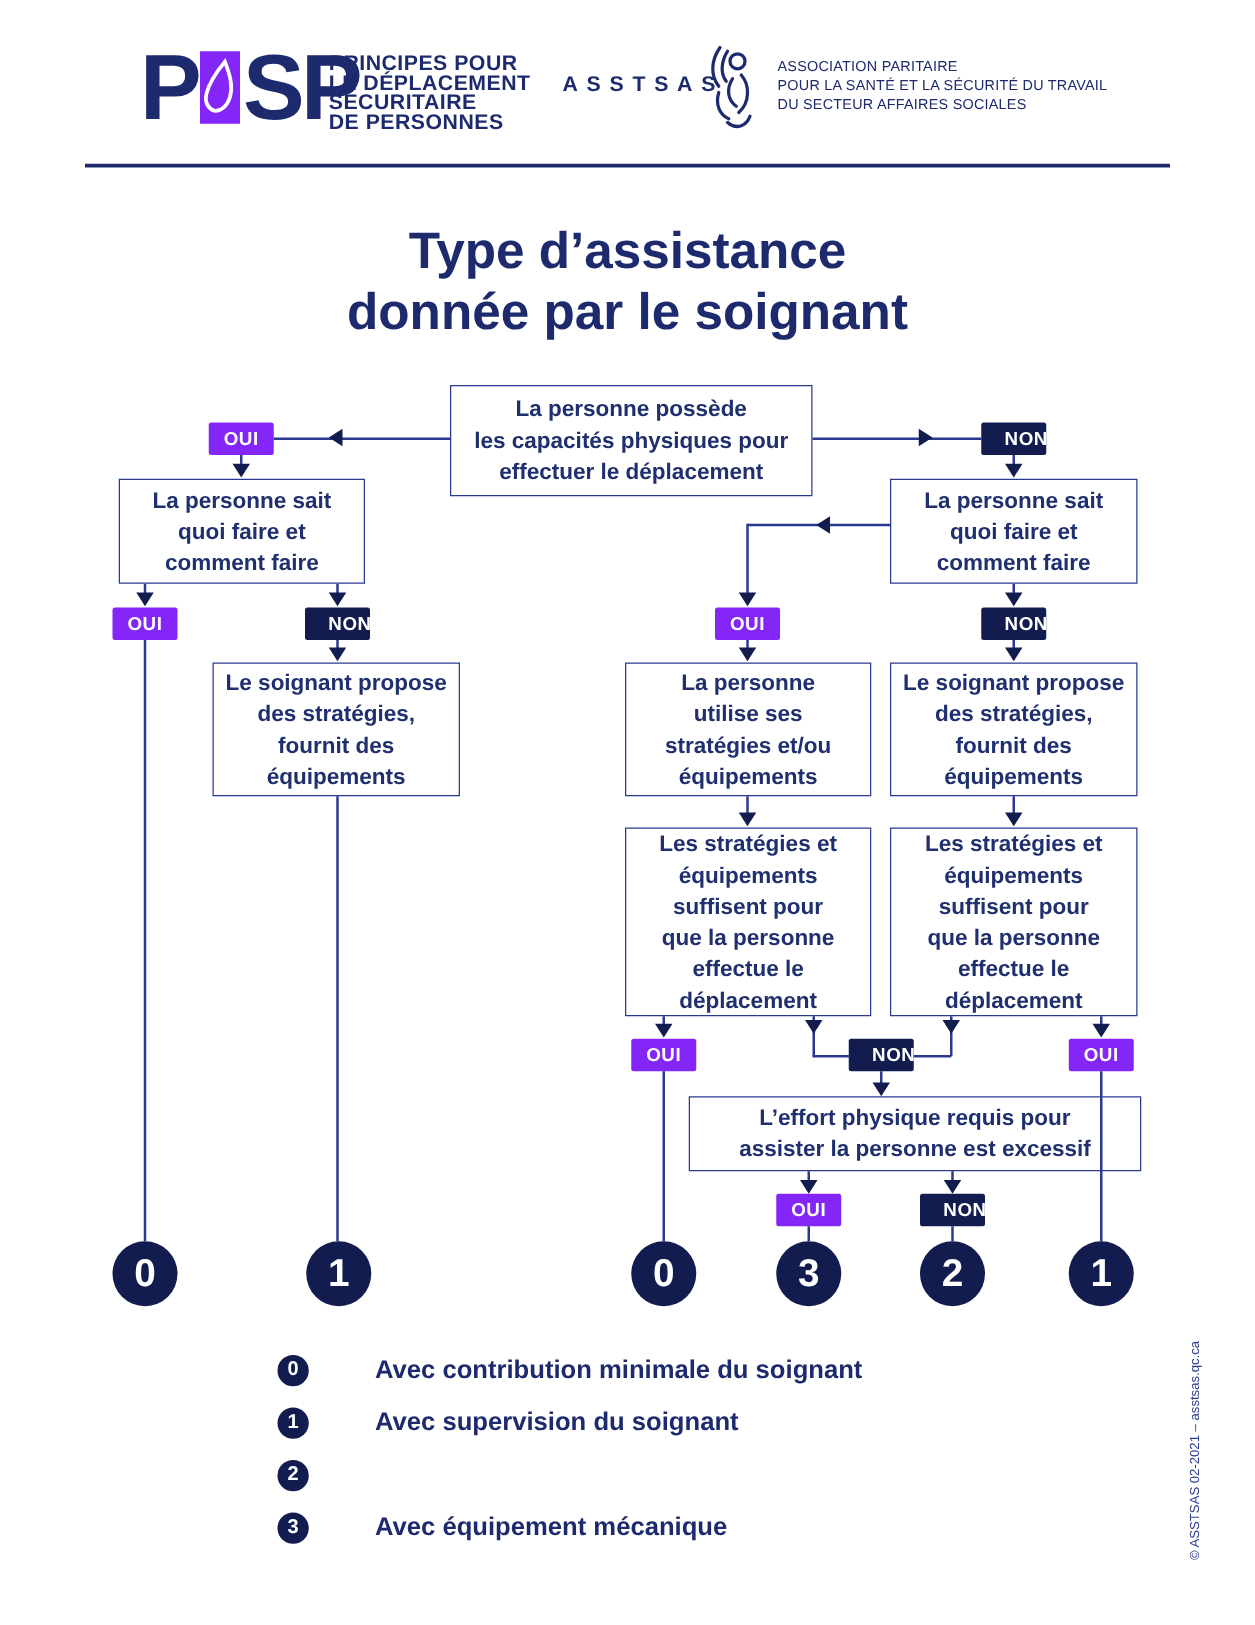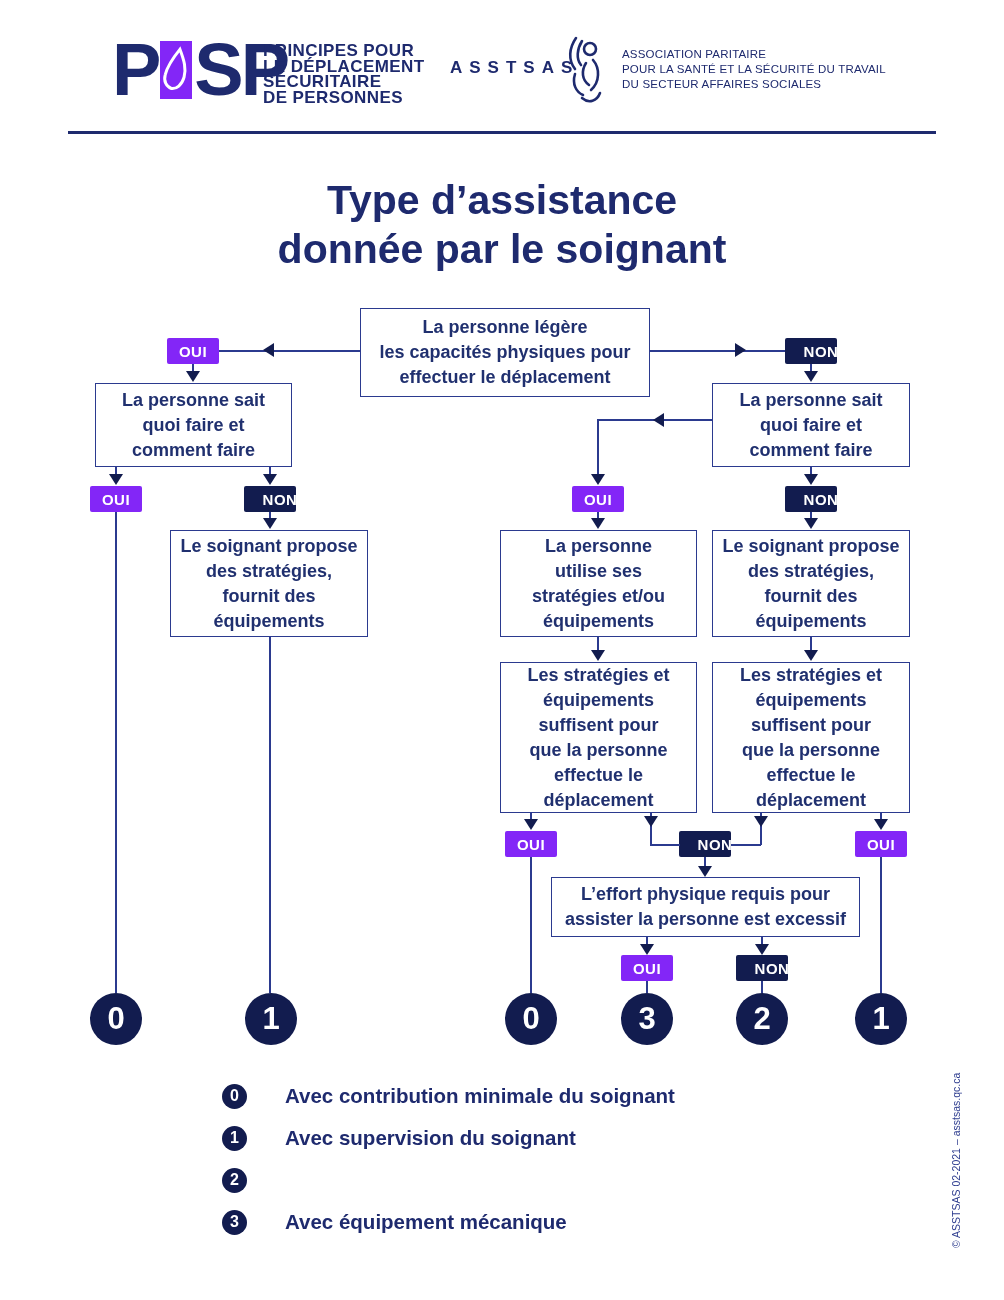--- a/index.html
+++ b/index.html
@@ -30,21 +30,21 @@
   .arr{position:absolute;width:0;height:0;}
   .arr.down{border-left:7px solid transparent;border-right:7px solid transparent;border-top:11px solid #121c4f;}
   .arr.left{border-top:7px solid transparent;border-bottom:7px solid transparent;border-right:11px solid #121c4f;}
   .arr.right{border-top:7px solid transparent;border-bottom:7px solid transparent;border-left:11px solid #121c4f;}
   .endcircle{position:absolute;width:52px;height:52px;border-radius:50%;background:#121c4f;
              display:flex;align-items:center;justify-content:center;color:#fff;font-size:31px;font-weight:700;}
   
   .legend-row{position:absolute;left:222px;display:flex;align-items:center;height:26px;}
   .legend-circle{width:25px;height:25px;border-radius:50%;background:#121c4f;color:#fff;
                  display:flex;align-items:center;justify-content:center;font-size:16px;font-weight:700;flex:0 0 auto;}
-  .legend-text{margin-left:38px;color:#1e2a6e;font-size:20.5px;font-weight:700;white-space:nowrap;}
+  .legend-text{margin-left:53px;color:#1e2a6e;font-size:20.5px;font-weight:700;white-space:nowrap;}
   
   .copyright-vertical{position:absolute;left:950px;top:1248px;transform:rotate(-90deg);transform-origin:0 0;
                       width:195px;font-size:10.5px;color:#2e3d8f;white-space:nowrap;}
 </style>
 </head>
 <body>
 
 <div id="page">
 
   <div class="pdsp-logo">
@@ -77,21 +77,21 @@
 POUR LA SANTÉ ET LA SÉCURITÉ DU TRAVAIL
 DU SECTEUR AFFAIRES SOCIALES</div>
 
   <div class="divider"></div>
 
   <div class="title">
     <div>Type d’assistance</div>
     <div>donnée par le soignant</div>
   </div>
 
-  <div class="fbox" style="left:360px;top:308px;width:290px;height:89px;">La personne légère
+  <div class="fbox" style="left:360px;top:308px;width:290px;height:89px;">La personne possède
 les capacités physiques pour
 effectuer le déplacement</div>
   <div class="fbox" style="left:95px;top:383px;width:197px;height:84px;">La personne sait
 quoi faire et
 comment faire</div>
   <div class="fbox" style="left:712px;top:383px;width:198px;height:84px;">La personne sait
 quoi faire et
 comment faire</div>
   <div class="fbox" style="left:170px;top:530px;width:198px;height:107px;">Le soignant propose
 des stratégies,
@@ -110,21 +110,21 @@
 suffisent pour
 que la personne
 effectue le
 déplacement</div>
   <div class="fbox" style="left:712px;top:662px;width:198px;height:151px;">Les stratégies et
 équipements
 suffisent pour
 que la personne
 effectue le
 déplacement</div>
-  <div class="fbox" style="left:551px;top:877px;width:309px;height:60px;">L’effort physique requis pour
+  <div class="fbox" style="left:551px;top:877px;width:362px;height:60px;">L’effort physique requis pour
 assister la personne est excessif</div>
 
   <div class="badge oui" style="left:167px;top:338px;">OUI</div>
   <div class="badge non" style="left:785px;top:338px;">NON</div>
   <div class="badge oui" style="left:90px;top:486px;">OUI</div>
   <div class="badge non" style="left:244px;top:486px;">NON</div>
   <div class="badge oui" style="left:572px;top:486px;">OUI</div>
   <div class="badge non" style="left:785px;top:486px;">NON</div>
   <div class="badge oui" style="left:505px;top:831px;">OUI</div>
   <div class="badge non" style="left:679px;top:831px;">NON</div>

